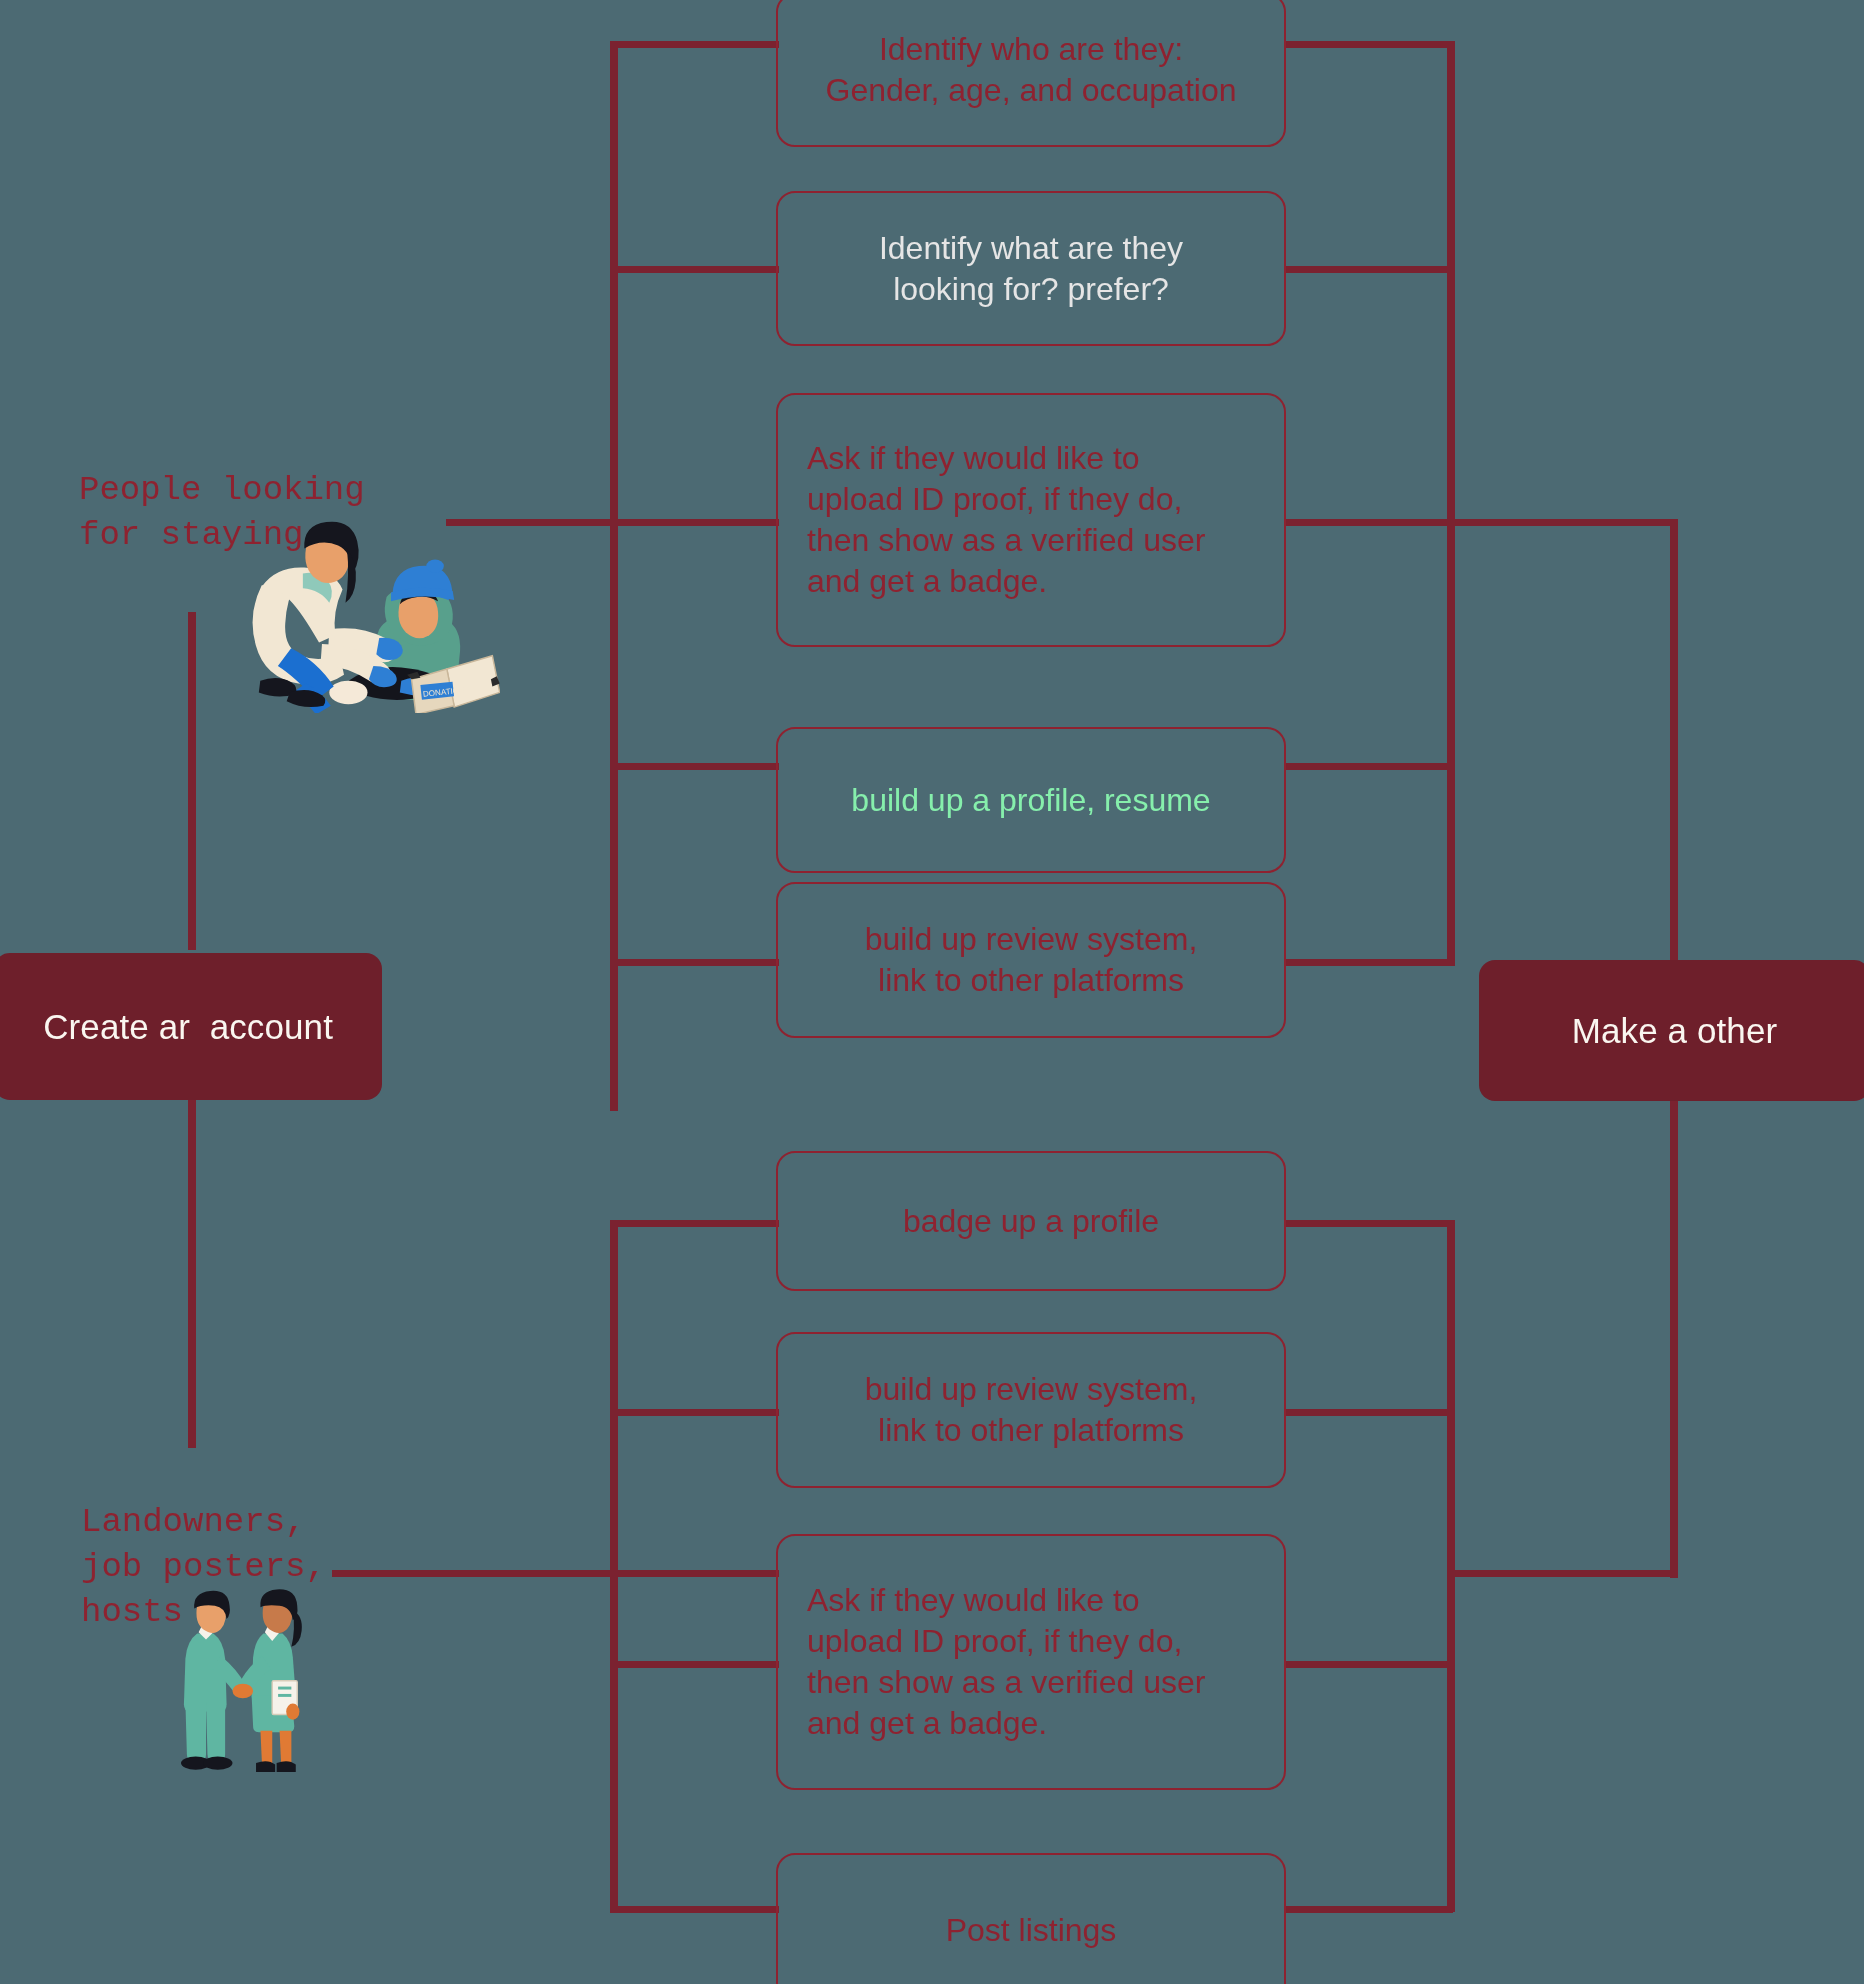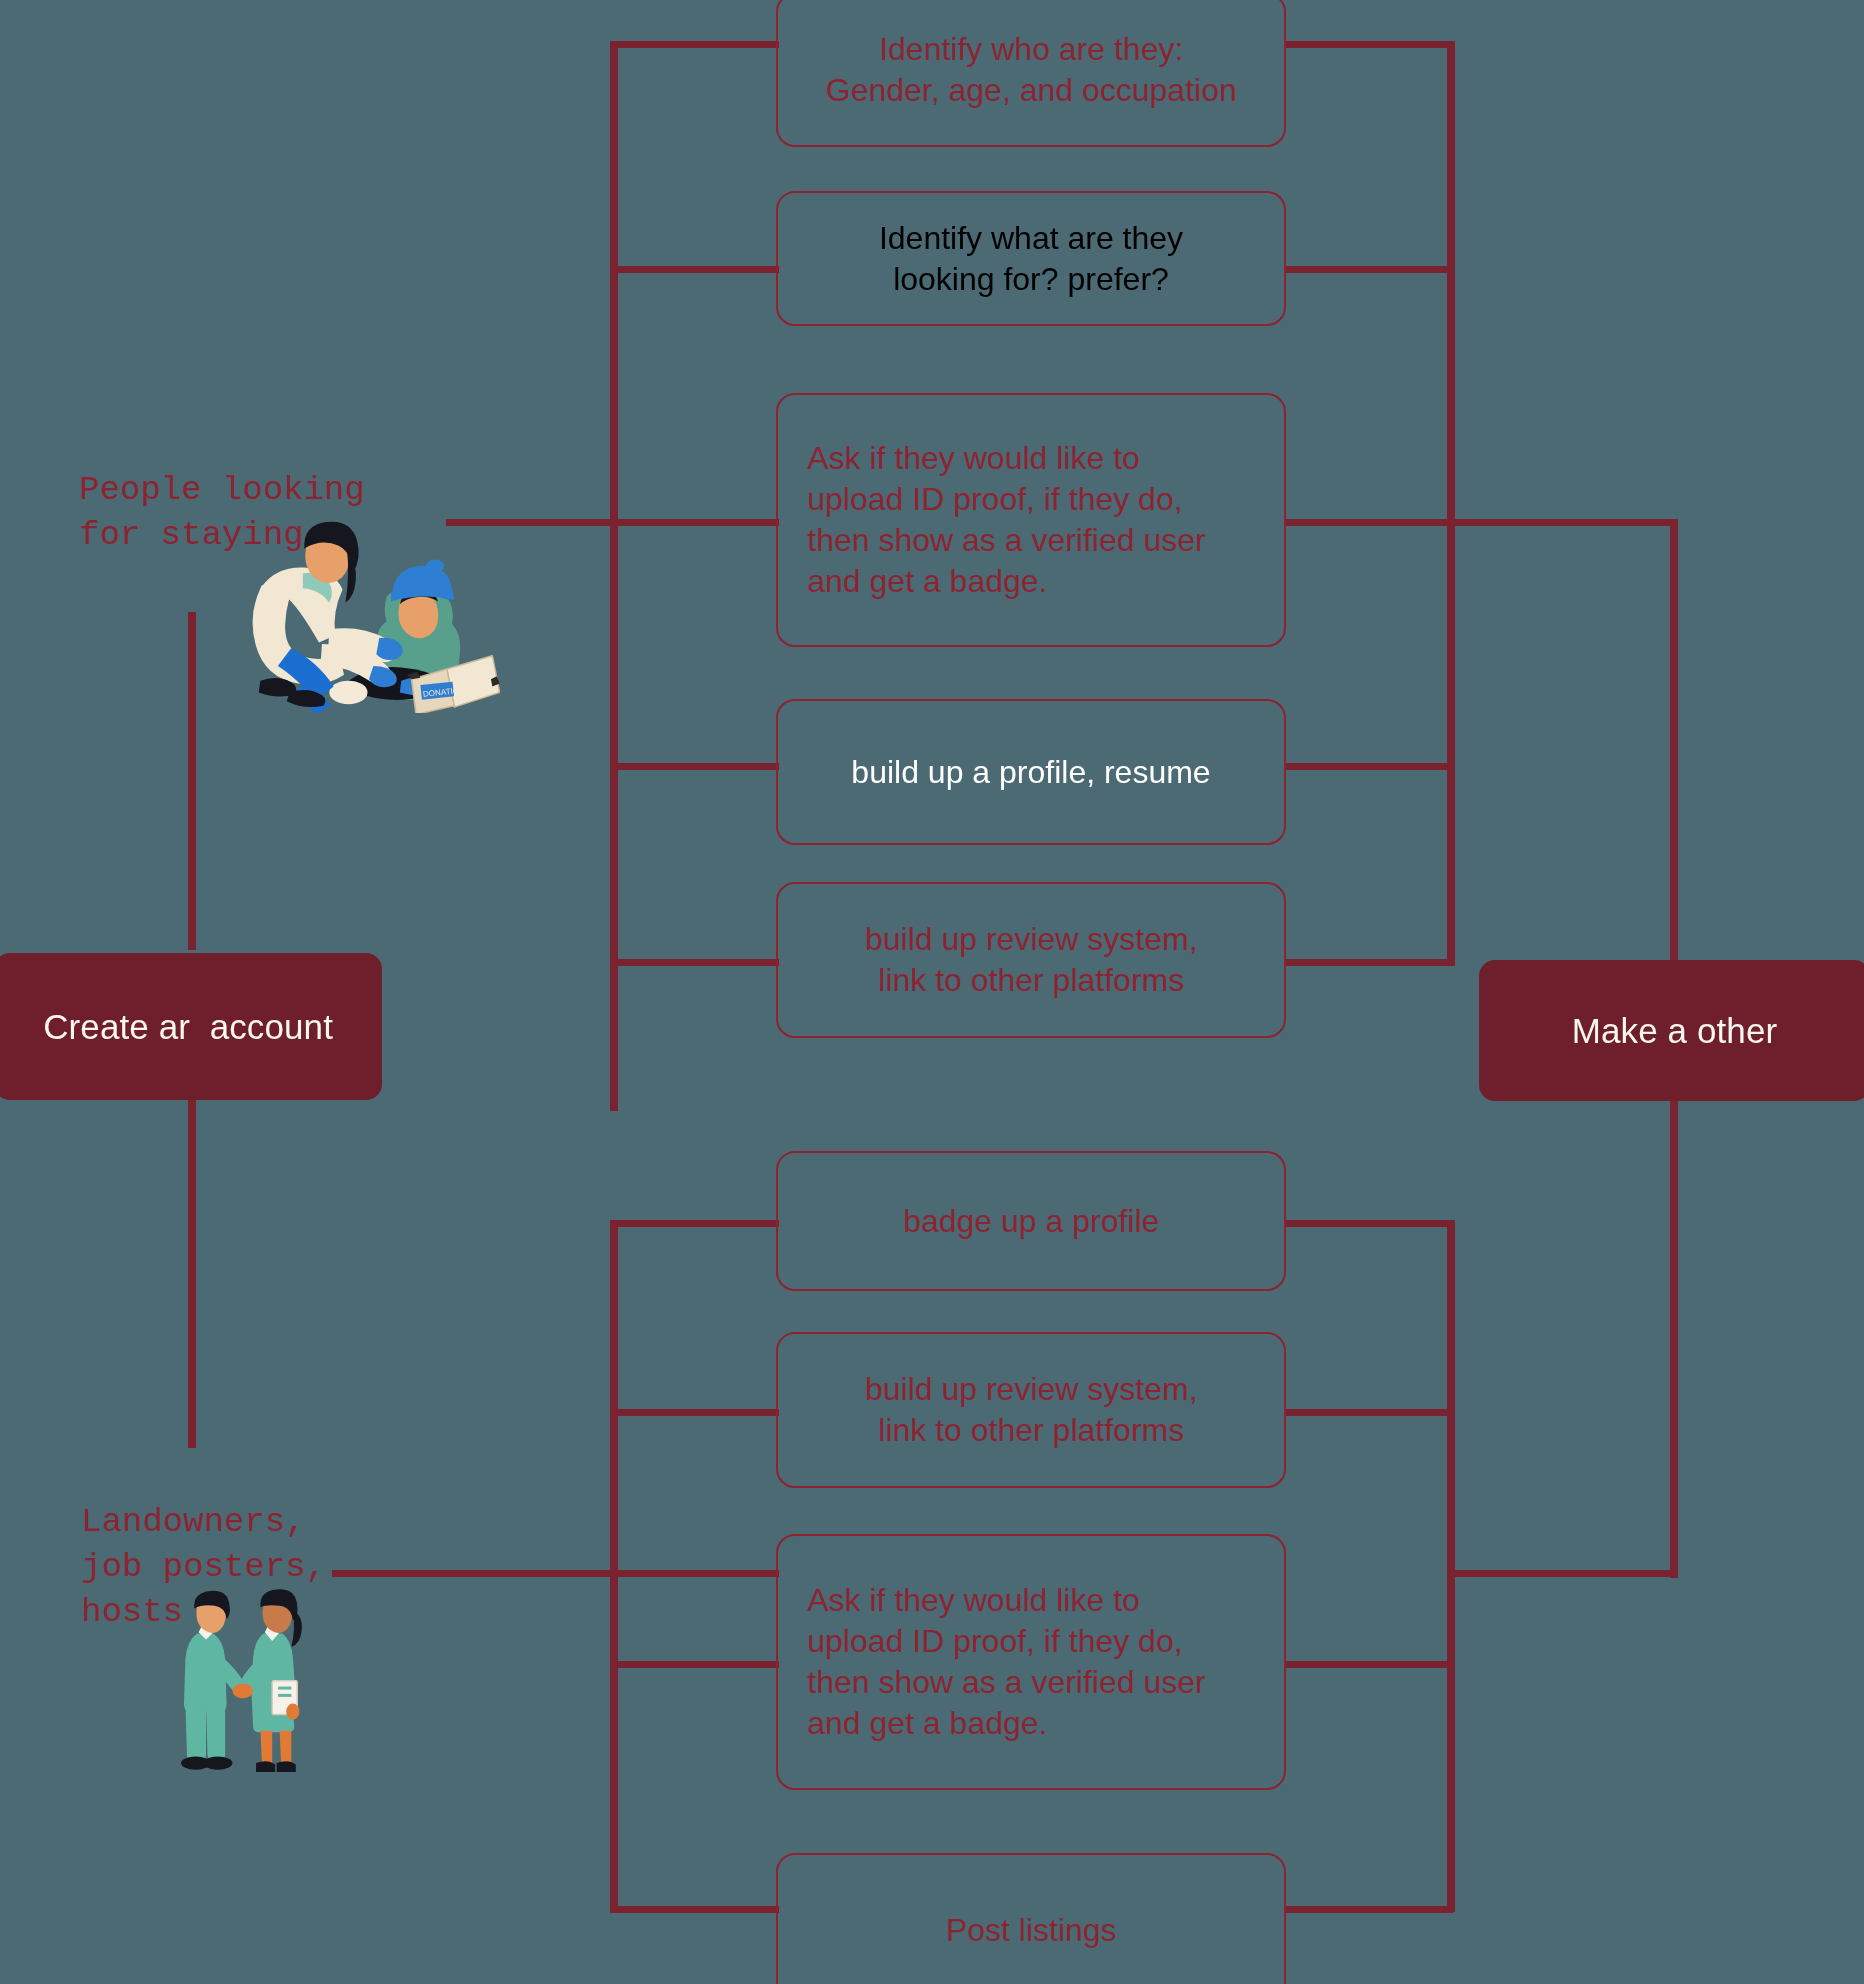--- a/index.html
+++ b/index.html
@@ -215,25 +215,25 @@
       <path d="M116 194 l2 44 l14 0 l0 -44z" fill="#E07A34"></path>
       <path d="M142 194 l2 44 l14 0 l0 -44z" fill="#E07A34"></path>
 
       <path d="M110 238 q16 -6 26 2 l0 10 l-26 0z" fill="#15161E"></path>
       <path d="M138 238 q16 -6 26 2 l0 10 l-26 0z" fill="#15161E"></path>
     </svg>
   </div>
 
   <div class="node center" style="left: 776px; top: -7.4px; width: 510px; height: 154px; border-color: rgb(142, 34, 48); color: rgb(142, 34, 48);">Identify who are they:<br>Gender, age, and occupation</div>
 
-  <div class="node center" style="left: 776px; top: 191px; width: 510px; height: 135px; border-color: rgb(142, 34, 48); color: #000000;">Identify what are they<br>looking for? prefer?</div>
+  <div class="node center" style="left: 776px; top: 191px; width: 510px; height: 155px; border-color: rgb(142, 34, 48); color: #e5e5e5;">Identify what are they<br>looking for? prefer?</div>
 
   <div class="node left" style="left: 776px; top: 393px; width: 510px; height: 254px; border-color: rgb(142, 34, 48); color: rgb(142, 34, 48);">Ask if they would like to<br>upload ID proof, if they do,<br>then show as a verified user<br>and get a badge.</div>
 
-  <div class="node center" style="left: 776px; top: 699px; width: 510px; height: 146px; border-color: rgb(142, 34, 48); color: #ffffff;">build up a profile, resume</div>
+  <div class="node center" style="left: 776px; top: 727px; width: 510px; height: 146px; border-color: rgb(142, 34, 48); color: #86efac;">build up a profile, resume</div>
 
   <div class="node center" style="left: 776px; top: 882px; width: 510px; height: 156px; border-color: rgb(142, 34, 48); color: rgb(142, 34, 48);">build up review system,<br>link to other platforms</div>
 
   <div class="node center" style="left: 776px; top: 1151px; width: 510px; height: 140px; border-color: rgb(142, 34, 48); color: rgb(142, 34, 48);">badge up a profile</div>
 
   <div class="node center" style="left: 776px; top: 1332px; width: 510px; height: 156px; border-color: rgb(142, 34, 48); color: rgb(142, 34, 48);">build up review system,<br>link to other platforms</div>
 
   <div class="node left" style="left: 776px; top: 1534px; width: 510px; height: 256px; border-color: rgb(142, 34, 48); color: rgb(142, 34, 48);">Ask if they would like to<br>upload ID proof, if they do,<br>then show as a verified user<br>and get a badge.</div>
 
   <div class="node center" style="left: 776px; top: 1831px; width: 510px; height: 154px; border-color: rgb(142, 34, 48); color: rgb(142, 34, 48); margin-top: 22px;">Post listings</div>

